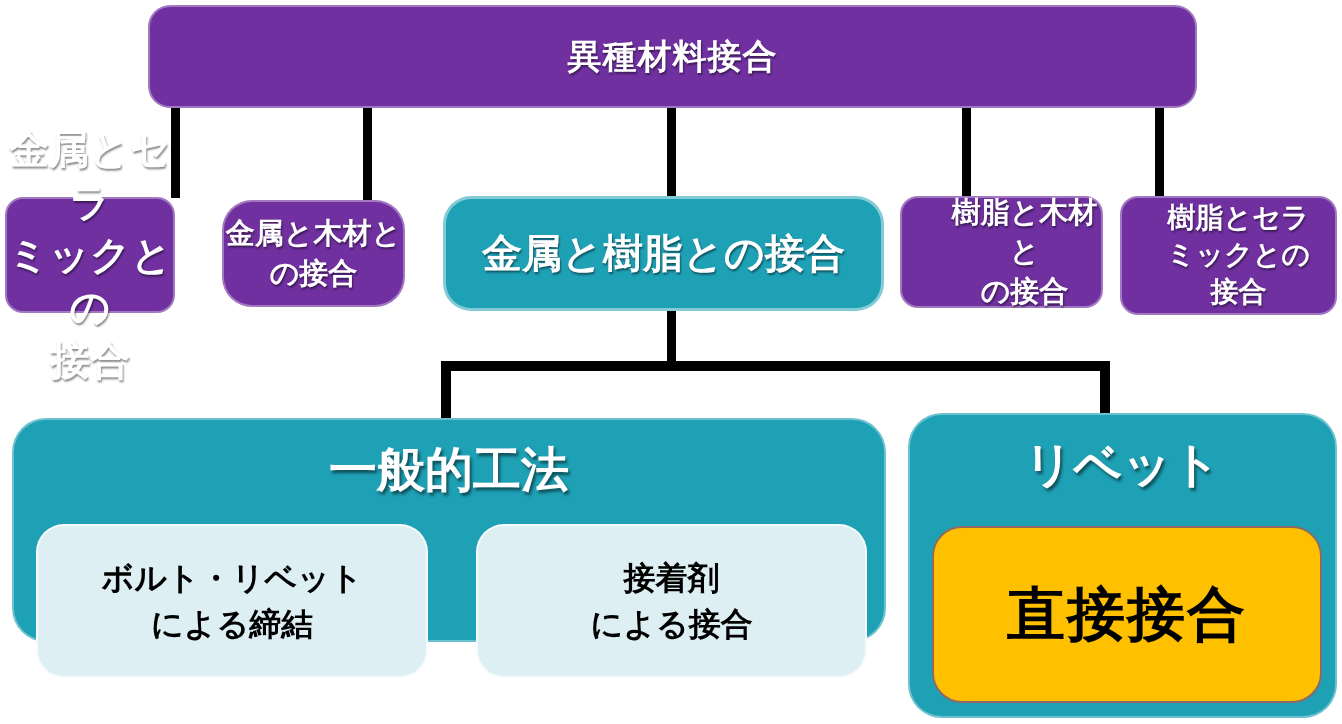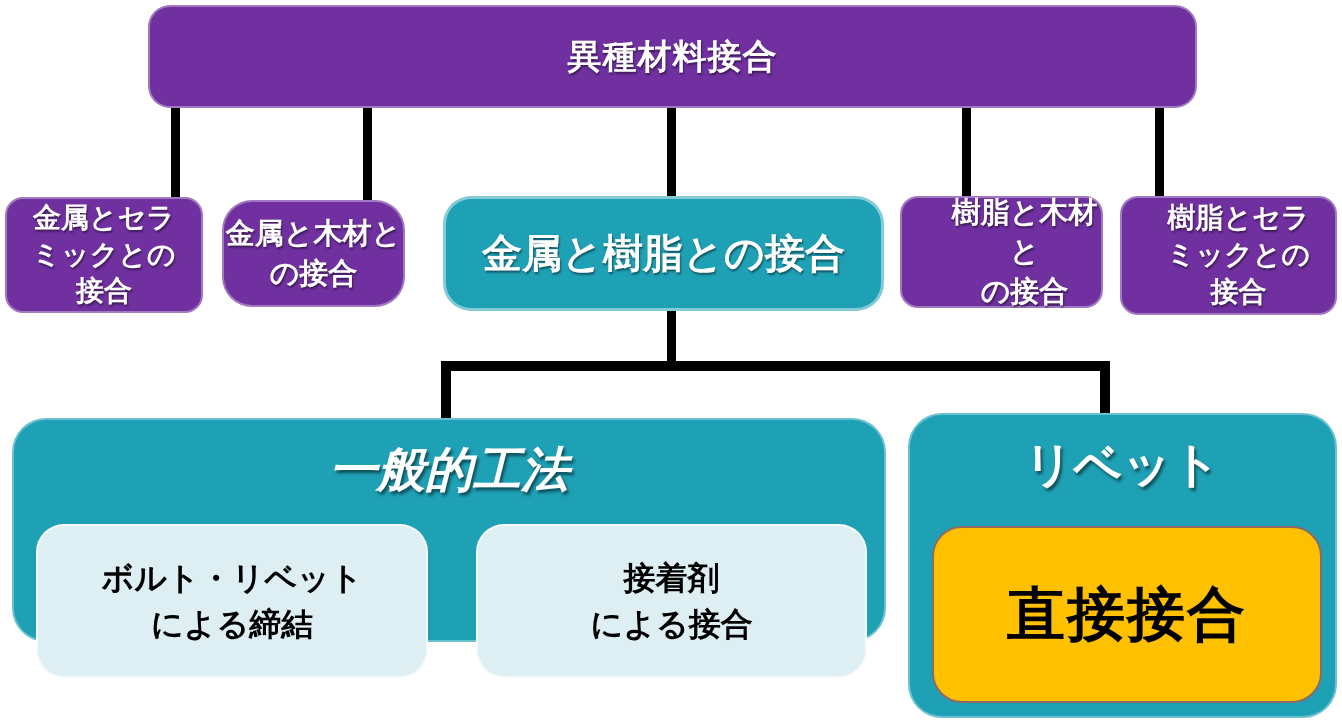--- a/index.html
+++ b/index.html
@@ -25,40 +25,40 @@
   }
   .tealbox{
     background:var(--teal);color:#ffffff;font-weight:bold;
     border:3px solid rgba(255,255,255,0.45);
     text-shadow:1px 2px 2px rgba(0,0,0,0.45);
   }
   .root-box{
     left:148px;top:5px;width:1049px;height:103px;border-radius:22px;
     font-size:34px;letter-spacing:1px;
   }
-  .b1{left:5px;top:197px;width:198px;height:116px;border-radius:18px;font-size:28px;line-height:1.32;}
+  .b1{left:5px;top:197px;width:170px;height:116px;border-radius:18px;font-size:40px;line-height:1.32;}
   .b2{left:222px;top:200px;width:183px;height:107px;border-radius:30px;font-size:29px;line-height:1.35;}
   .b3{left:443px;top:196px;width:441px;height:115px;border-radius:28px;font-size:40px;}
   .b4{left:900px;top:196px;width:203px;height:112px;border-radius:18px;font-size:29px;line-height:1.35;padding-left:46px;}
   .b5{left:1120px;top:196px;width:217px;height:119px;border-radius:18px;font-size:28px;line-height:1.32;padding-left:20px;}
   .conn{position:absolute;background:var(--line);}
   .c1{left:171px;top:108px;width:9px;height:90px;}
   .c2{left:363px;top:108px;width:9px;height:92px;}
   .c3{left:667px;top:108px;width:9px;height:88px;}
   .c4{left:962px;top:108px;width:9px;height:88px;}
   .c5{left:1155px;top:108px;width:9px;height:88px;}
   .stub{left:667px;top:311px;width:9px;height:55px;}
   .hbar{left:441px;top:361px;width:669px;height:10px;}
   .ldrop{left:441px;top:361px;width:10px;height:57px;}
   .rdrop{left:1100px;top:361px;width:10px;height:52px;}
   .group{
     position:absolute;background:var(--teal);border-radius:34px;
     border:2px solid rgba(255,255,255,0.35);box-sizing:border-box;
   }
-  .group-left{left:12px;top:418px;width:874px;height:224px;font-style:italic;}
+  .group-left{left:12px;top:418px;width:874px;height:224px;}
   .group-right{left:908px;top:413px;width:429px;height:305px;}
   .group-title{
     position:absolute;left:0;top:18px;width:100%;text-align:center;
     color:#ffffff;font-weight:bold;font-size:48px;
     text-shadow:2px 3px 3px rgba(0,0,0,0.5);white-space:pre-line;
   }
   .subbox{
     background:var(--light);color:#000000;font-weight:bold;font-size:32px;
     line-height:1.45;border-radius:28px;border:2px solid rgba(255,255,255,0.7);
     text-shadow:none;

